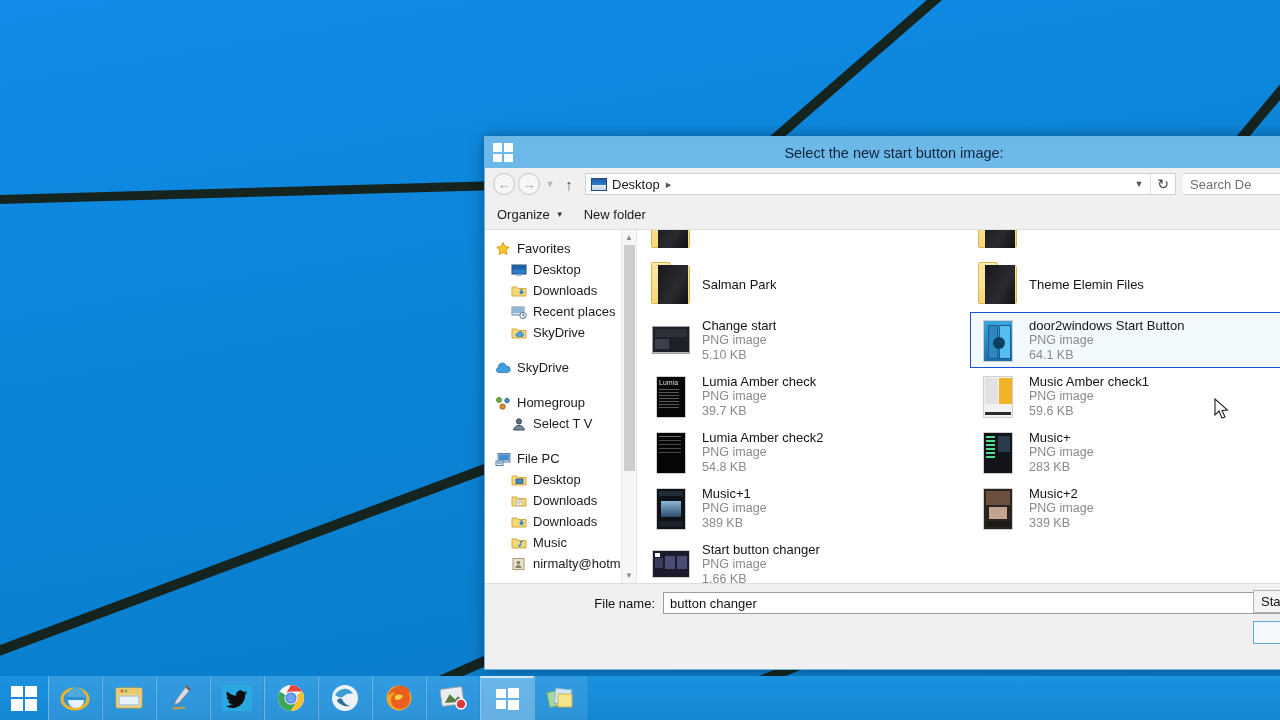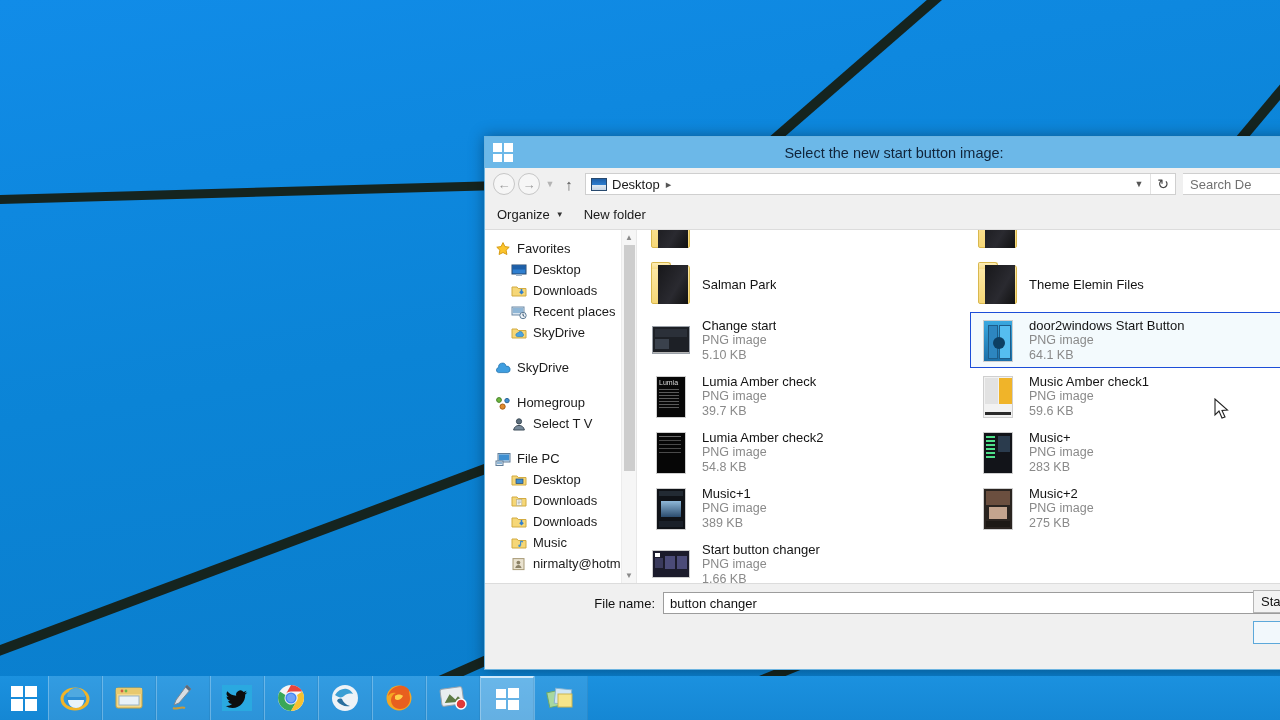--- a/index.html
+++ b/index.html
@@ -508,21 +508,21 @@
             <span class="thumb">
               <span class="ithumb" style="background:#2a2420">
                 <span style="position:absolute;left:2px;top:2px;right:2px;height:14px;background:#6b4f3f"></span>
                 <span style="position:absolute;left:5px;top:18px;width:18px;height:12px;background:#c3a48e"></span>
                 <span style="position:absolute;left:2px;bottom:2px;right:2px;height:6px;background:#1d1915"></span>
               </span>
             </span>
             <div class="meta">
               <div class="fname">Music+2</div>
               <div class="fsub">PNG image</div>
-              <div class="fsub">275 KB</div>
+              <div class="fsub">339 KB</div>
             </div>
           </div>
           <div class="file">
             <span class="thumb">
               <span class="ithumb wide" style="background:#1b1b2b">
                 <span style="position:absolute;left:2px;top:7px;width:8px;height:10px;background:#3a3a5c"></span>
                 <span style="position:absolute;left:12px;top:5px;width:10px;height:13px;background:#4b4b78"></span>
                 <span style="position:absolute;left:24px;top:5px;width:10px;height:13px;background:#4b4b78"></span>
                 <span style="position:absolute;left:2px;top:2px;width:5px;height:4px;background:#fff"></span>
               </span>

